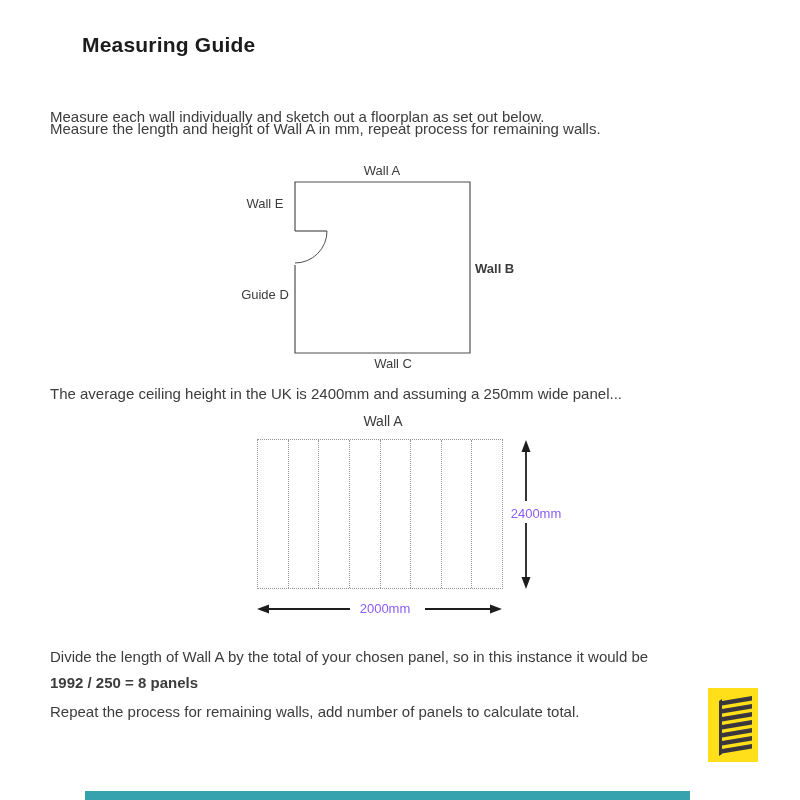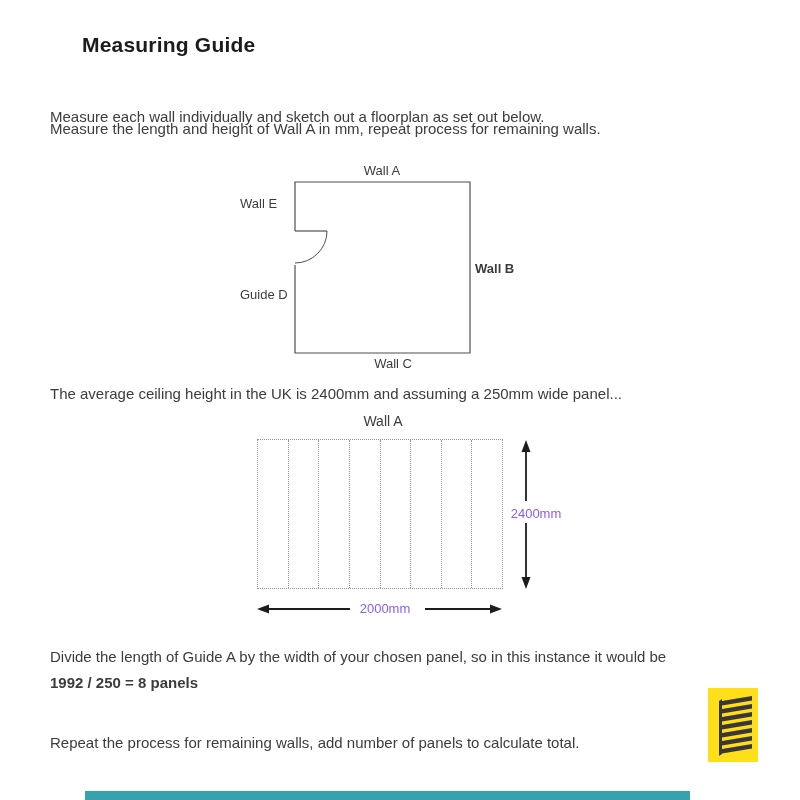--- a/index.html
+++ b/index.html
@@ -16,26 +16,26 @@
   .para{
     left:50px;
     font-size:15px;color:#3c3c3c;line-height:1.2;white-space:nowrap;
   }
   .para.bold{font-weight:bold;}
   .p1{top:80px;margin-top:28px;}
   .p2{top:120px;}
   .p3{top:385px;text-align:center;}
   .p4{top:648px;}
   .p5{top:674px;}
-  .p6{top:703px;margin-top:31px;}
+  .p6{top:703px;}
   .wall-label{
     font-size:13px;color:#3c3c3c;white-space:nowrap;
   }
   .lbl-center{text-align:center;}
-  .lbl-right{text-align:left;}
+  .lbl-right{text-align:center;}
   .fp-label-a{left:352px;top:163px;width:60px;}
   .fp-label-e{left:240px;top:196px;width:50px;}
   .fp-label-b{left:475px;top:261px;font-weight:bold;}
   .fp-label-d{left:240px;top:287px;width:50px;}
   .fp-label-c{left:352px;top:356px;width:60px;text-align:right;}
   .pd-title{left:343px;top:413px;width:80px;text-align:center;font-size:14px;color:#3c3c3c;}
   .panels-box{
     left:257px;top:439px;width:246px;height:150px;
     border:1px dotted #949494;box-sizing:border-box;
     display:flex;flex-direction:row;
@@ -102,21 +102,21 @@
 <div class="abs" style="left:255px;top:600px;width:250px;height:18px;">
   <svg width="250" height="18" viewBox="0 0 250 18">
     <line x1="13" y1="9" x2="95" y2="9" stroke="#1d1d1d" stroke-width="1.8"></line>
     <polygon points="2,9 14,4.5 14,13.5" fill="#1d1d1d"></polygon>
     <line x1="170" y1="9" x2="236" y2="9" stroke="#1d1d1d" stroke-width="1.8"></line>
     <polygon points="247,9 235,4.5 235,13.5" fill="#1d1d1d"></polygon>
   </svg>
 </div>
 <div class="abs dim-label hdim-label">2000mm</div>
 
-<div class="abs para p4">Divide the length of Guide A by the width of your chosen panel, so in this instance it would be</div>
+<div class="abs para p4">Divide the length of Wall A by the total of your chosen panel, so in this instance it would be</div>
 <div class="abs para bold p5">1992 / 250 = 8 panels</div>
 <div class="abs para p6">Repeat the process for remaining walls, add number of panels to calculate total.</div>
 
 <div class="abs logo-badge" style="background: rgb(255, 222, 26);">
   <svg width="50" height="74" viewBox="0 0 50 74">
     <polygon class="slat" points="11,13 14,11 14,66 11,68" fill="#3A373C"></polygon>
     <polygon class="slat" points="14,13 44,8 44,12.6 14,17.6" fill="#3A373C"></polygon>
     <polygon class="slat" points="14,21 44,16 44,20.6 14,25.6" fill="#3A373C"></polygon>
     <polygon class="slat" points="14,29 44,24 44,28.6 14,33.6" fill="#3A373C"></polygon>
     <polygon class="slat" points="14,37 44,32 44,36.6 14,41.6" fill="#3A373C"></polygon>

